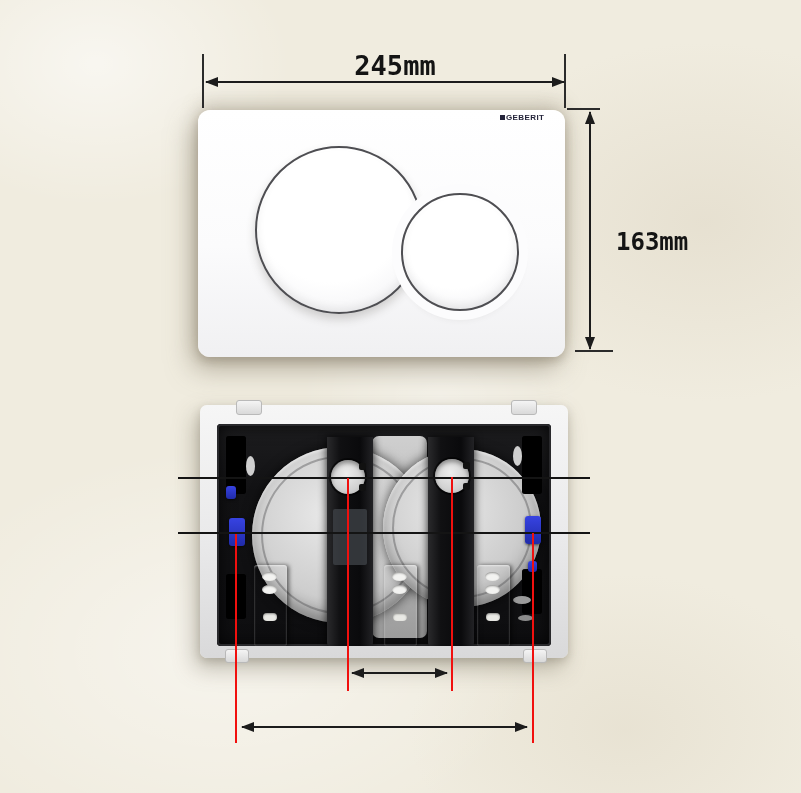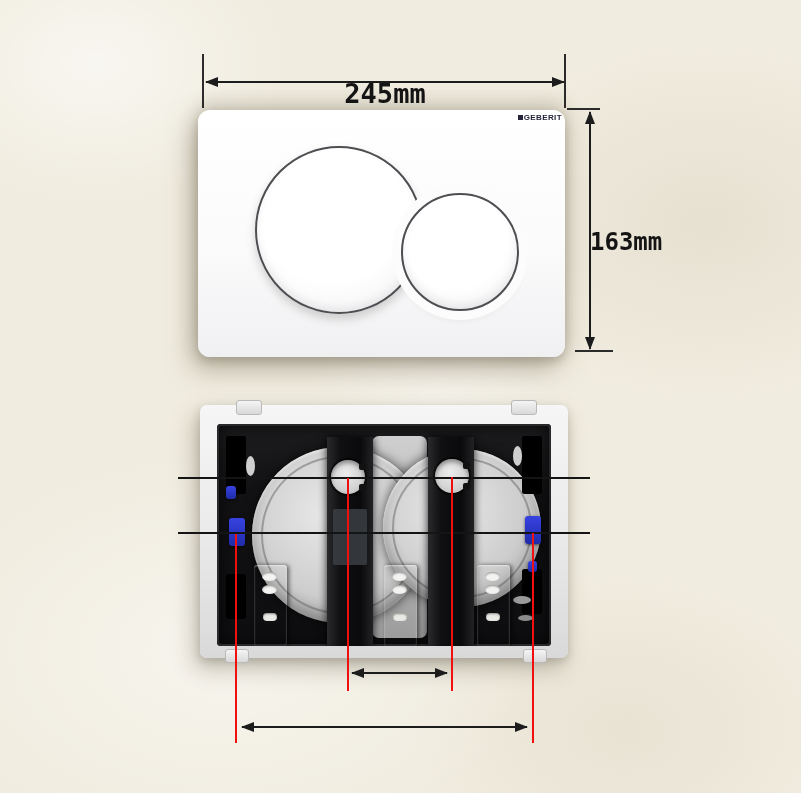--- a/index.html
+++ b/index.html
@@ -32,21 +32,21 @@
     border-left:5px solid transparent;border-right:5px solid transparent;border-top:13px solid #1c1c1c;}
   .guide-line{position:absolute;background:#141414;z-index:5;}
   .red-line{position:absolute;width:2px;background:#f1100e;z-index:5;}
   
   .front-plate{
     position:absolute;left:198px;top:110px;width:367px;height:247px;border-radius:12px;
     background:linear-gradient(180deg,#ffffff 0%,#fbfbfc 55%,#f0f0f2 100%);
     box-shadow:0 -8px 18px rgba(140,130,110,.30), -6px 12px 26px rgba(125,115,95,.50), 0 4px 10px rgba(125,115,95,.35);
     z-index:2;
   }
-  .geberit-logo{position:absolute;left:500px;top:112px;width:62px;height:12px;text-align:right;
+  .geberit-logo{position:absolute;left:500px;top:112px;width:62px;height:12px;
     font-size:8px;font-weight:bold;letter-spacing:.4px;color:#24243a;z-index:3;line-height:12px;}
   .logo-square{display:inline-block;width:5px;height:5px;background:#24243a;margin-right:1px;vertical-align:middle;}
   .flush-btn{position:absolute;border-radius:50%;z-index:3;
     background:radial-gradient(circle at 45% 35%, #ffffff 55%, #f4f4f6 82%, #ebebee 100%);
     border:2px solid #4e4e52;
     box-shadow:0 5px 10px rgba(70,65,55,.22), inset 0 2px 2px rgba(255,255,255,.95), inset 0 -4px 8px rgba(0,0,0,.07);}
   .flush-btn.large{left:255px;top:146px;width:164px;height:164px;}
   .flush-btn.small{left:401px;top:193px;width:114px;height:114px;
     box-shadow:0 0 0 9px #fcfcfd, 0 5px 10px rgba(70,65,55,.22), inset 0 2px 2px rgba(255,255,255,.95), inset 0 -4px 8px rgba(0,0,0,.07);}
   
@@ -89,33 +89,33 @@
   .clip-slot{position:absolute;background:#e9e9e5;border-radius:4px;box-shadow:inset 0 1px 2px rgba(0,0,0,.4);}
 </style>
 </head>
 <body>
 
 <div class="canvas">
 
   <div class="ext-line" style="left:202px;top:54px;width:2px;height:54px;"></div>
   <div class="ext-line" style="left:564px;top:54px;width:2px;height:54px;"></div>
   <div class="dim-h" style="left:206px;top:81px;width:358px;"></div>
-  <div class="dim-label" style="left:320px;top:50px;width:130px;font-size:27px;margin-top:28px;">245mm</div>
+  <div class="dim-label" style="left:330px;top:50px;width:130px;font-size:27px;">245mm</div>
 
   <div class="front-plate"></div>
   <div class="geberit-logo">
     <span class="logo-square"></span><span>GEBERIT</span>
   </div>
   <div class="flush-btn large"></div>
   <div class="flush-btn small"></div>
 
   <div class="ext-line" style="left:567px;top:108px;width:33px;height:2px;"></div>
   <div class="ext-line" style="left:575px;top:350px;width:38px;height:2px;"></div>
   <div class="dim-v" style="left:589px;top:112px;height:237px;"></div>
-  <div class="dim-label" style="left:590px;top:228px;font-size:24px;">163mm</div>
+  <div class="dim-label" style="left:616px;top:228px;font-size:24px;">163mm</div>
 
   <div class="back-plate"></div>
   <div class="tab" style="left:236px;top:400px;width:24px;height:13px;"></div>
   <div class="tab" style="left:511px;top:400px;width:24px;height:13px;"></div>
   <div class="tab" style="left:225px;top:649px;width:22px;height:12px;"></div>
   <div class="tab" style="left:523px;top:649px;width:22px;height:12px;"></div>
 
   <div class="back-frame">
     <div class="center-strip"></div>
 

